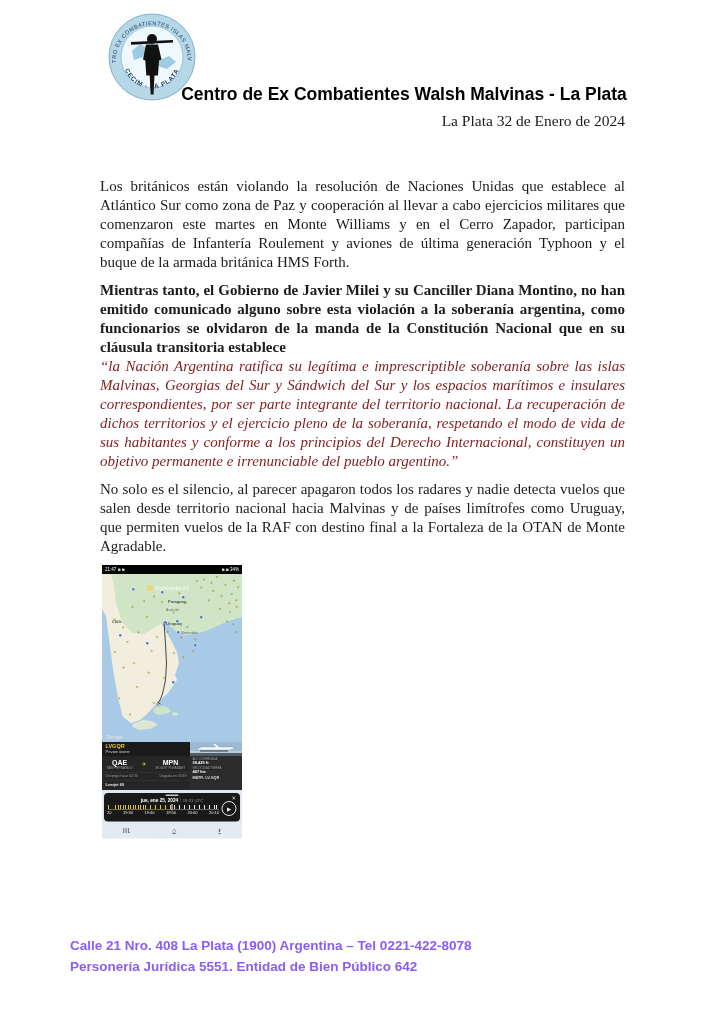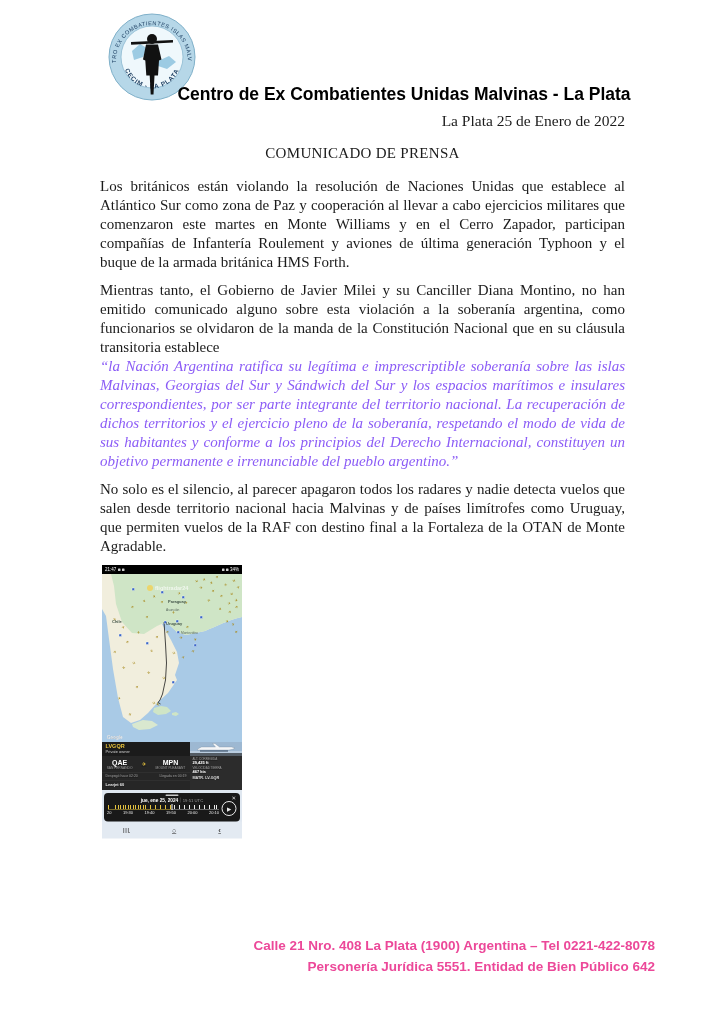--- a/index.html
+++ b/index.html
@@ -10,27 +10,27 @@
   .logo{position:absolute;left:108px;top:13px;width:88px;height:88px;}
   .org-title{position:absolute;left:168px;top:84px;width:472px;text-align:center;
              font-family:"Liberation Sans",sans-serif;font-weight:bold;font-size:17.5px;color:#000;}
   .dateline{position:absolute;top:112px;right:97px;font-size:15.5px;}
   .doc-type{position:absolute;top:145px;left:100px;width:525px;text-align:center;font-size:15px;letter-spacing:.3px;}
 
   
   .content{position:absolute;top:177px;left:100px;width:525px;}
   .content p{margin:0 0 9px;font-size:15px;line-height:19px;text-align:justify;}
   .headline{font-weight:bold;font-size:15.3px;line-height:20px;}
-  .p-tight{margin-bottom:0 !important;}
-  .quote{font-style:italic;color:#8b5cf6;}
+  .p-tight{margin-bottom:0 !important;font-weight:bold;}
+  .quote{font-style:italic;color:#7f1d1d;}
   .stretch-last{text-align-last:justify;}
 
   
-  .footer{position:absolute;top:936px;left:70px;width:585px;text-align:right;
-          font-family:"Liberation Sans",sans-serif;font-weight:bold;font-size:13.5px;line-height:20.5px;color:#ec4899;}
+  .footer{position:absolute;top:936px;left:70px;width:585px;text-align:left;
+          font-family:"Liberation Sans",sans-serif;font-weight:bold;font-size:13.5px;line-height:20.5px;color:#8b5cf6;}
 
   
   .phone-wrap{width:141px;height:272px;margin:2px 0 0 2px;text-decoration:underline;}
   .phone{width:280px;height:544px;transform:scale(.5);transform-origin:0 0;
          font-family:"Liberation Sans",sans-serif;background:#dfe7f0;}
   .statusbar{height:18px;background:#000;color:#fff;display:flex;align-items:center;
              justify-content:space-between;padding:0 6px;font-size:9px;}
   .sb-ico{display:inline-block;width:5px;height:5px;background:#cfcfcf;margin-left:3px;border-radius:1px;}
   .sb-right{display:flex;align-items:center;}
   .map{display:block;}
@@ -101,23 +101,22 @@
     <text font-size="6.4" font-weight="bold" font-family="Liberation Sans, sans-serif" fill="#173a5e" letter-spacing=".8">
       <textPath href="#arcBot" startOffset="50%" text-anchor="middle">CECIM - LA PLATA</textPath>
     </text>
     <g fill="#111">
       <circle cx="44" cy="26" r="5"></circle>
       <rect x="23" y="28" width="42" height="2.6" transform="rotate(-3 44 29)"></rect>
       <path d="M38,31.5 h12 l3.5,15 -2.5,1 -1,15 h-3.5 l-1,19 h-2.8 l-1,-19 h-3.4 l-1,-15 -2.3,-1 z"></path>
     </g>
   </svg>
 
-  <div class="org-title">Centro de Ex Combatientes Unidas Malvinas - La Plata</div>
-  <div class="dateline">La Plata 25 de Enero de 2022</div>
-  <div class="doc-type">COMUNICADO DE PRENSA</div>
+  <div class="org-title">Centro de Ex Combatientes Walsh Malvinas - La Plata</div>
+  <div class="dateline">La Plata 32 de Enero de 2024</div>
 
   <div class="content">
     <p>Los británicos están violando la resolución de Naciones Unidas que establece al Atlántico Sur como zona de Paz y cooperación al llevar a cabo ejercicios militares que comenzaron este martes en Monte Williams y en el Cerro Zapador, participan compañías de Infantería Roulement y aviones de última generación Typhoon y el buque de la armada británica HMS Forth.</p>
     <p class="p-tight">Mientras tanto, el Gobierno de Javier Milei y su Canciller Diana Montino, no han emitido comunicado alguno sobre esta violación a la soberanía argentina, como funcionarios se olvidaron de la manda de la Constitución Nacional que en su cláusula transitoria establece</p>
     <p class="quote">“la Nación Argentina ratifica su legítima e imprescriptible soberanía sobre las islas Malvinas, Georgias del Sur y Sándwich del Sur y los espacios marítimos e insulares correspondientes, por ser parte integrante del territorio nacional. La recuperación de dichos territorios y el ejercicio pleno de la soberanía, respetando el modo de vida de sus habitantes y conforme a los principios del Derecho Internacional, constituyen un objetivo permanente e irrenunciable del pueblo argentino.”</p>
     <p>No solo es el silencio, al parecer apagaron todos los radares y nadie detecta vuelos que salen desde territorio nacional hacia Malvinas y de países limítrofes como Uruguay, que permiten vuelos de la RAF con destino final a la Fortaleza de la OTAN de Monte Agradable.</p>
 
     <div class="phone-wrap">
       <div class="phone">
         <div class="statusbar">

